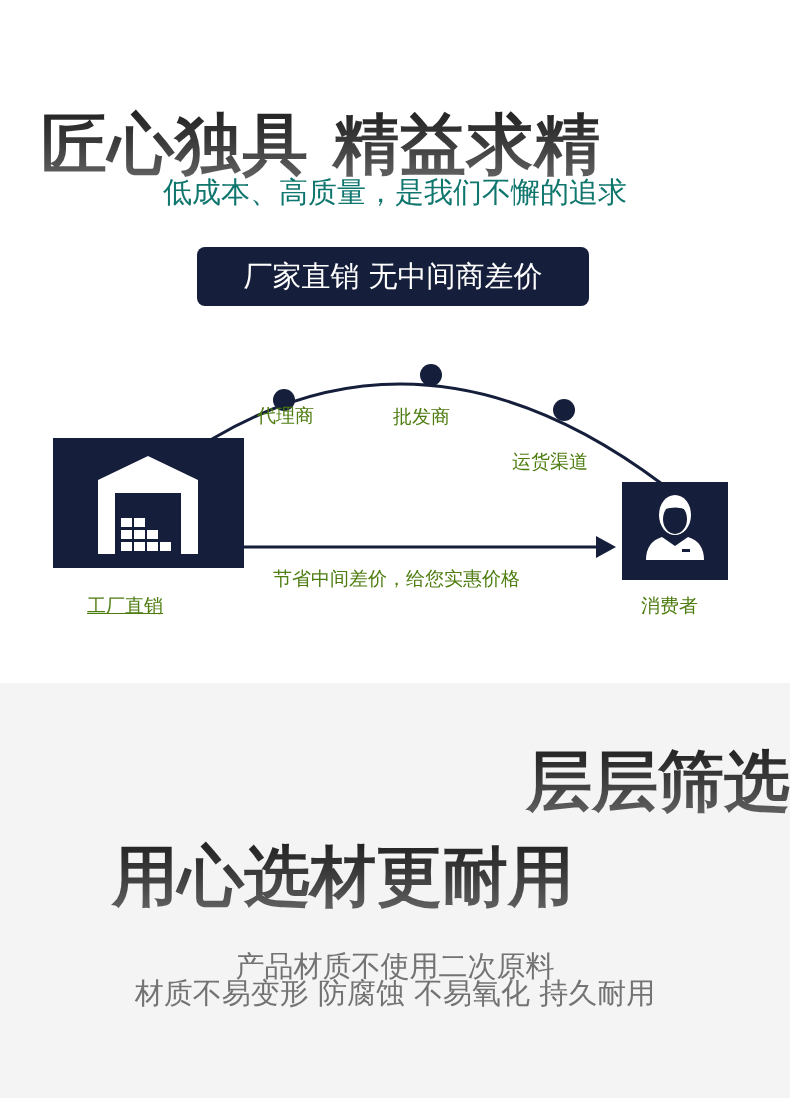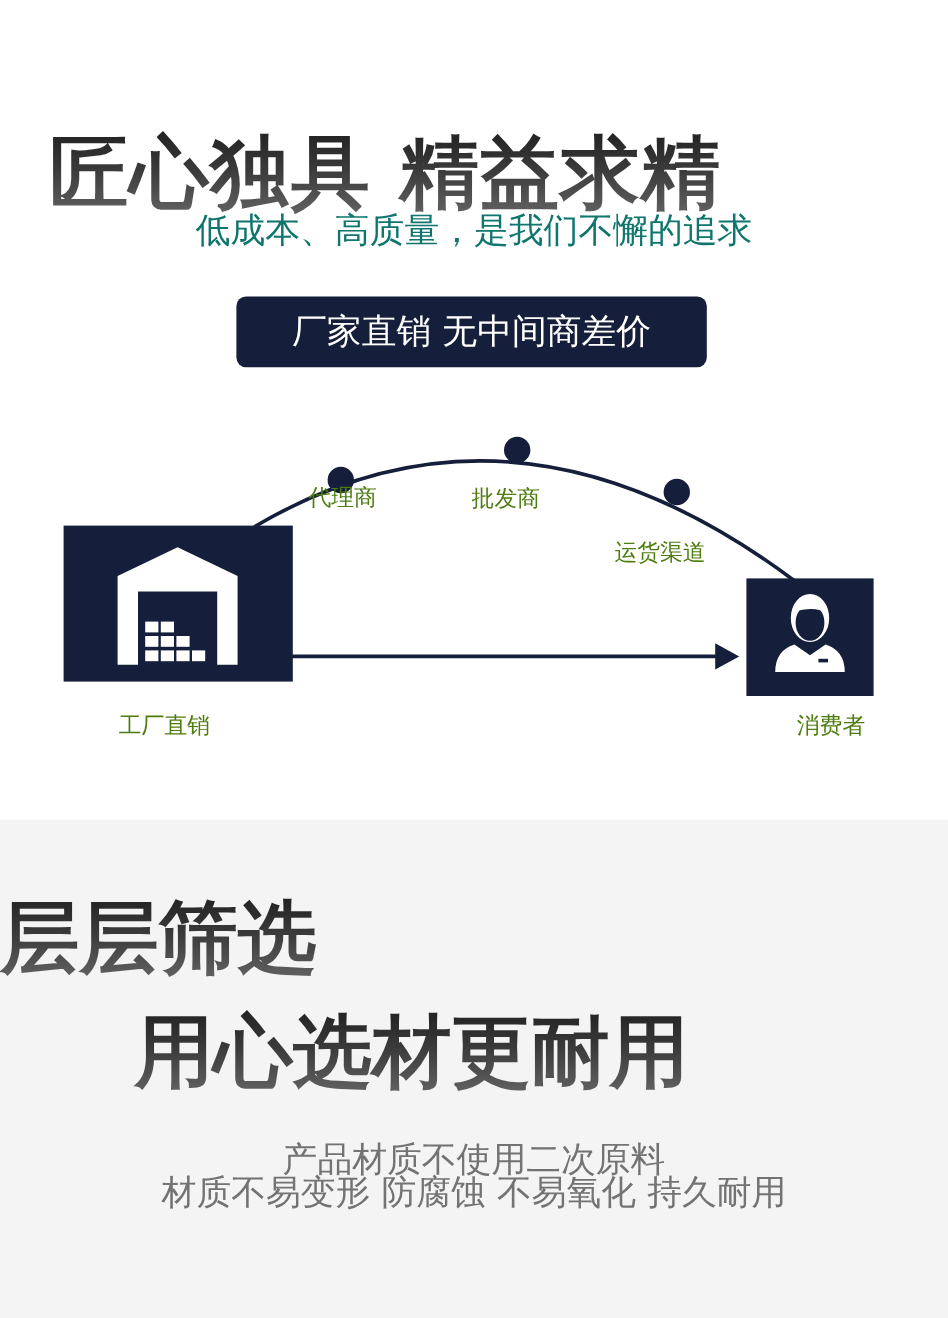--- a/index.html
+++ b/index.html
@@ -35,21 +35,21 @@
   .diagram { position: absolute; left: 0; top: 0; width: 790px; height: 683px; }
   .diagram svg { position: absolute; left: 0; top: 0; }
 
   .label {
     position: absolute; font-size: 19px; color: #4d7c0f; white-space: nowrap; line-height: 28px;
   }
 
   .box { position: absolute; background: #151e3a; }
 
   .title2 {
-    position: absolute; left: 0; top: 740px; width: 790px; text-align: left;
+    position: absolute; left: 0; top: 740px; width: 790px; text-align: right;
     font-size: 66px; font-weight: bold; line-height: 84px; white-space: nowrap;
   }
   .title2b {
     position: absolute; left: 0; top: 835px; width: 686px; text-align: center;
     font-size: 66px; font-weight: bold; line-height: 84px; white-space: nowrap;
   }
   .sub2 {
     position: absolute; left: 0; width: 790px; text-align: center;
     font-size: 29px; color: #737373; line-height: 40px; white-space: nowrap;
   }
@@ -102,20 +102,21 @@
       <path d="M 39 28 Q 44 14 55 16 Q 66 18 68 30 Q 60 24 48 26 Q 42 27 39 28 Z" fill="#ffffff"></path>
 
       <path d="M 24 78 Q 24 60 40 55 L 53 64 L 66 55 Q 82 60 82 78 Z" fill="#ffffff"></path>
       <rect x="60" y="67" width="8" height="3" fill="#151e3a"></rect>
     </svg>
   </div>
 
   <div class="label" style="left:257px; top:401px;">代理商</div>
   <div class="label" style="left:393px; top:402px;">批发商</div>
   <div class="label" style="left:512px; top:447px;">运货渠道</div>
-  <div class="label" style="left:99px; top:591px;">工厂直销</div>
-  <div class="label" style="left:641px; top:591px;margin-left:23px;">消费者</div>
+  <div class="label" style="left:273px; top:564px;">节省中间差价，给您实惠价格</div>
+  <div class="label" style="left:87px; top:591px;text-decoration:underline;">工厂直销</div>
+  <div class="label" style="left:641px; top:591px;">消费者</div>
 </div>
 
 <div class="title2 grad-text">层层筛选</div>
 <div class="title2b grad-text">用心选材更耐用</div>
 <div class="sub2" style="top:946px;">产品材质不使用二次原料</div>
 <div class="sub2" style="top:973px;">材质不易变形 防腐蚀 不易氧化 持久耐用</div>
 
 </body></html>

